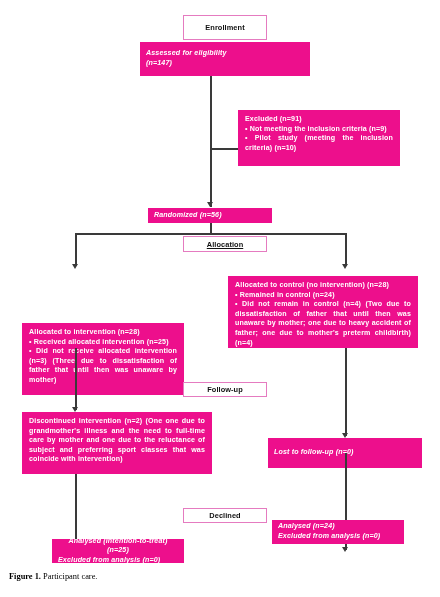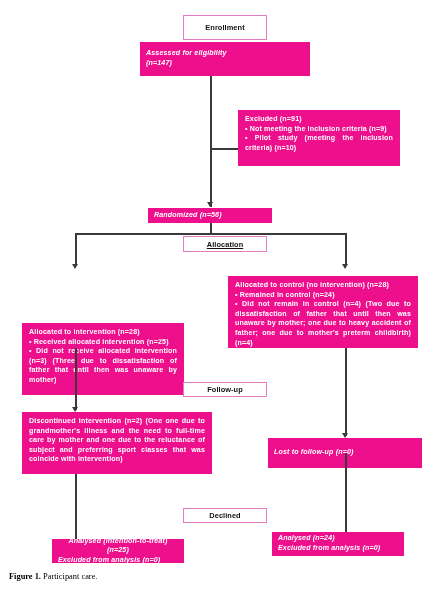--- a/index.html
+++ b/index.html
@@ -142,21 +142,21 @@
   <div class="vline" style="left:345px;top:453px;height:97px;"></div>
   <div class="arrow" style="left:342px;top:547px;"></div>
 
   <div class="lbox" style="left:183px;top:508px;width:84px;height:15px;">Declined</div>
 
   <div class="fbox center" style="left:52px;top:539px;width:132px;height:24px;">
     <span class="ln">Analysed (intention-to-treat) (n=25)</span>
     <span class="ln">Excluded from analysis (n=0)</span>
   </div>
 
-  <div class="fbox center" style="left:272px;top:532px;width:132px;height:24px;">
+  <div class="fbox center" style="left:272px;top:520px;width:132px;height:24px;">
     <span class="ln">Analysed (n=24)</span>
     <span class="ln">Excluded from analysis (n=0)</span>
   </div>
 
   <div id="caption">
     <b>Figure 1.</b><span> Participant care.</span>
   </div>
 
   <div id="logo">
     <span>NEUR</span>

